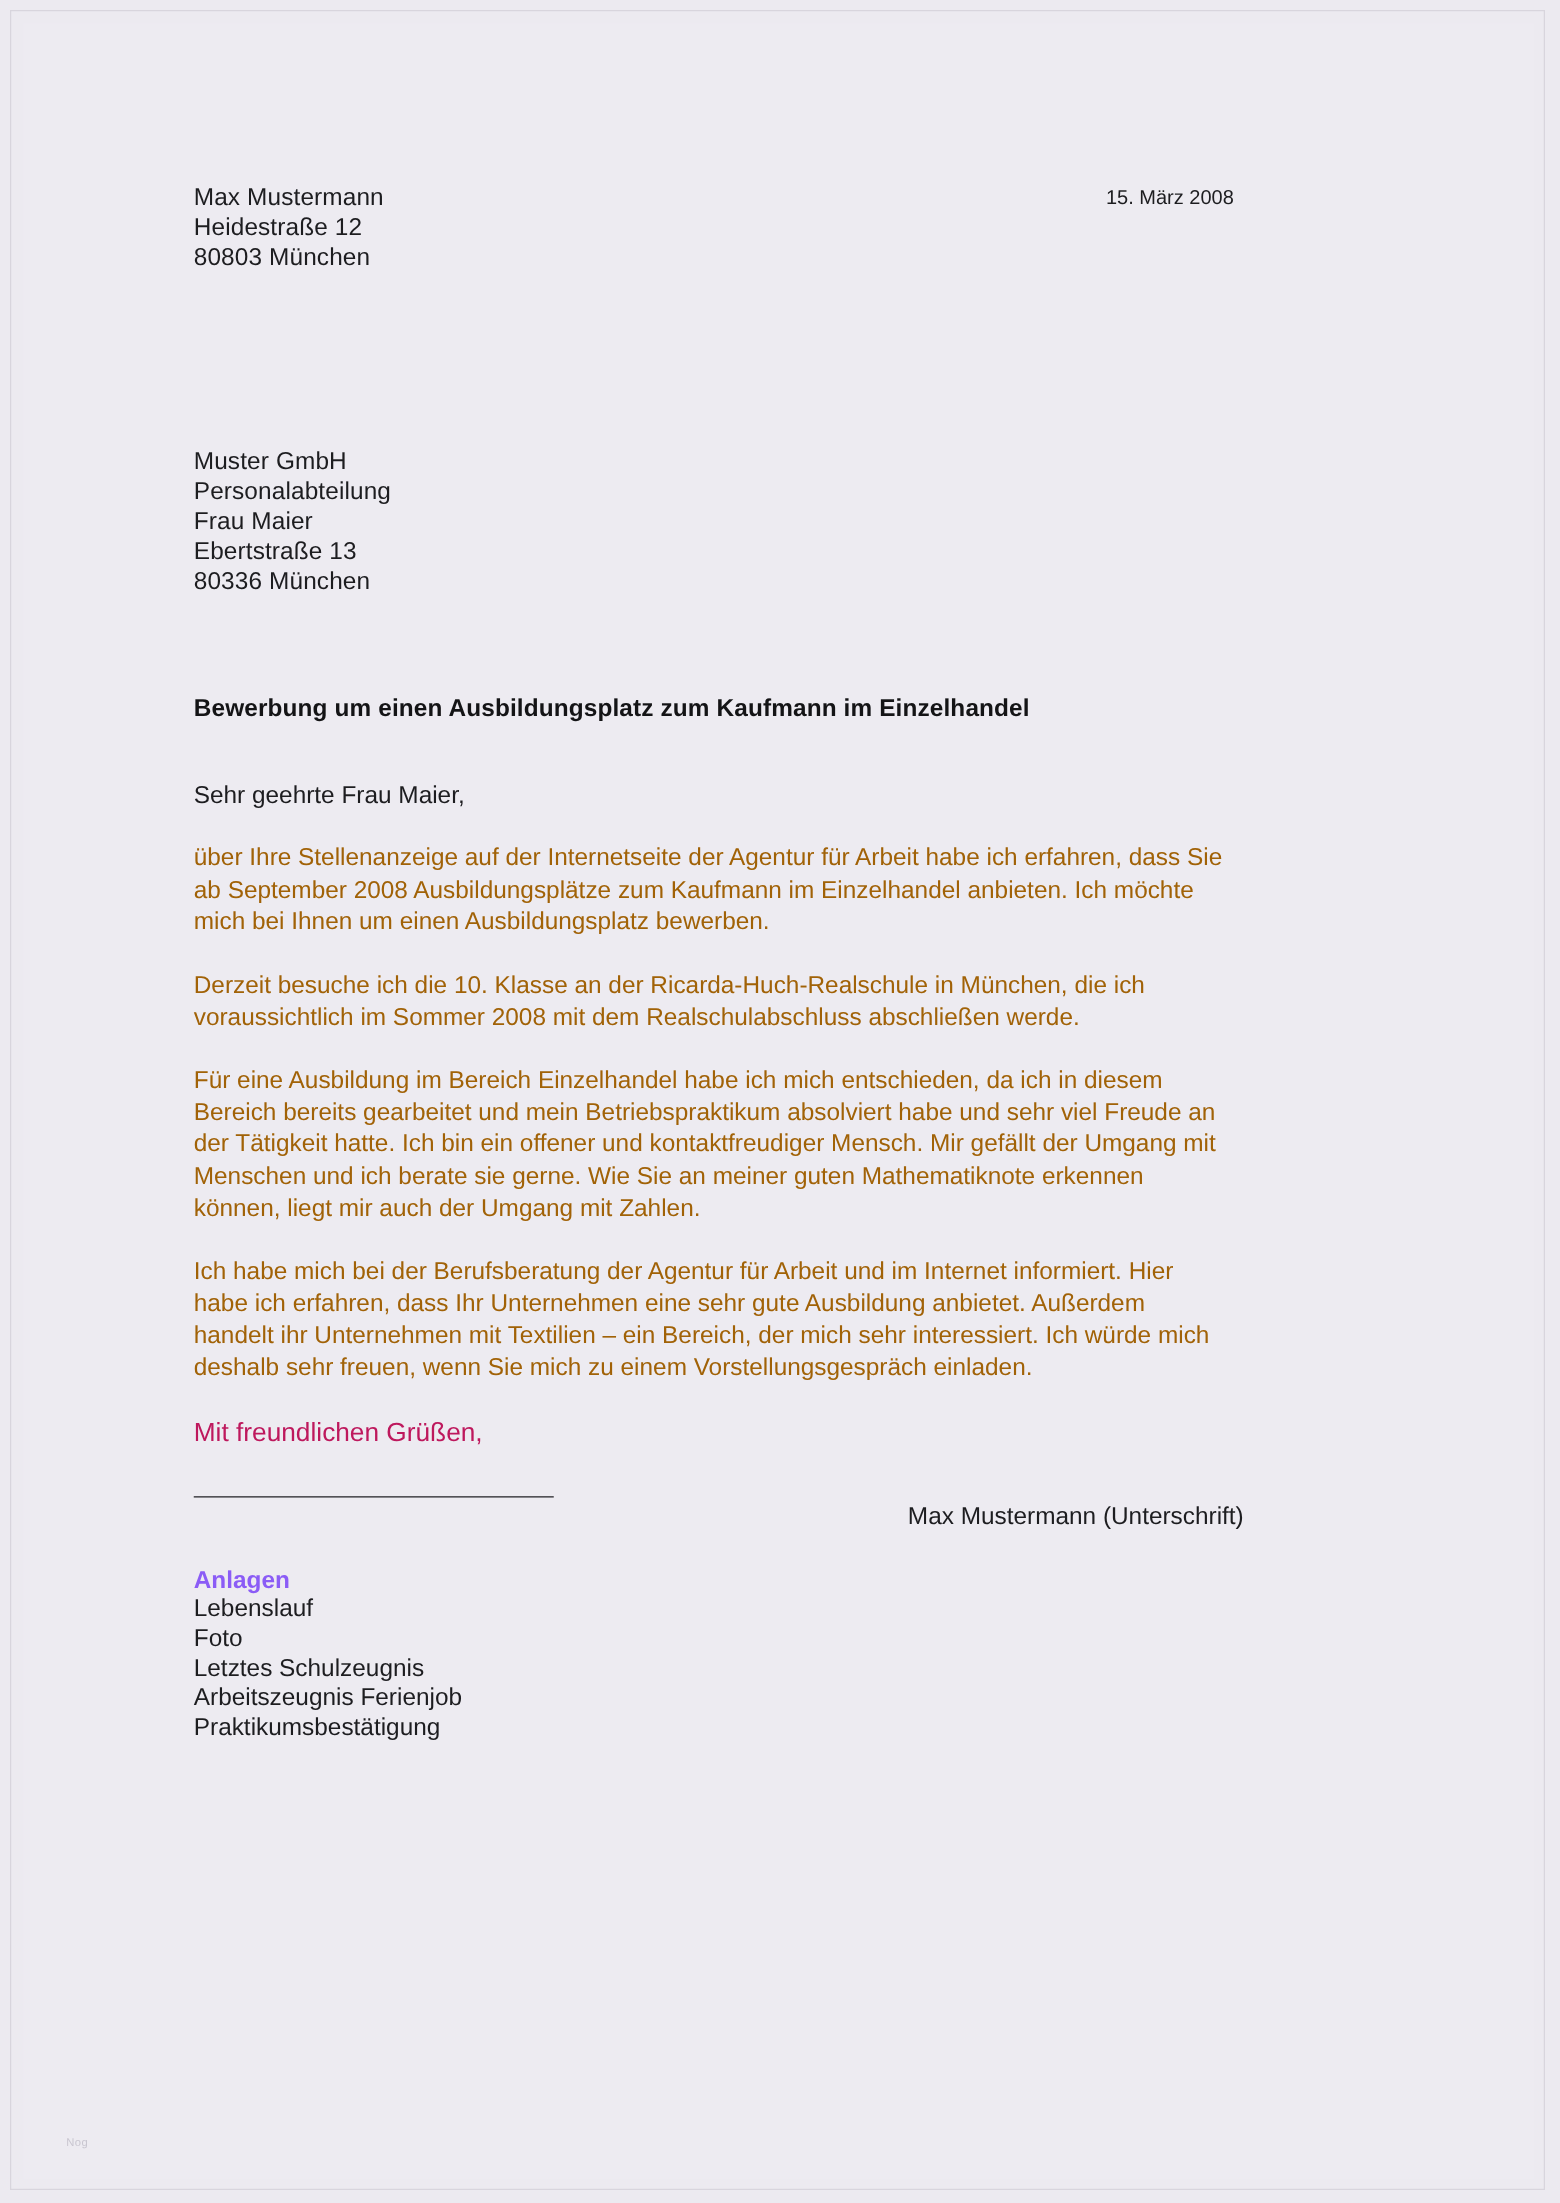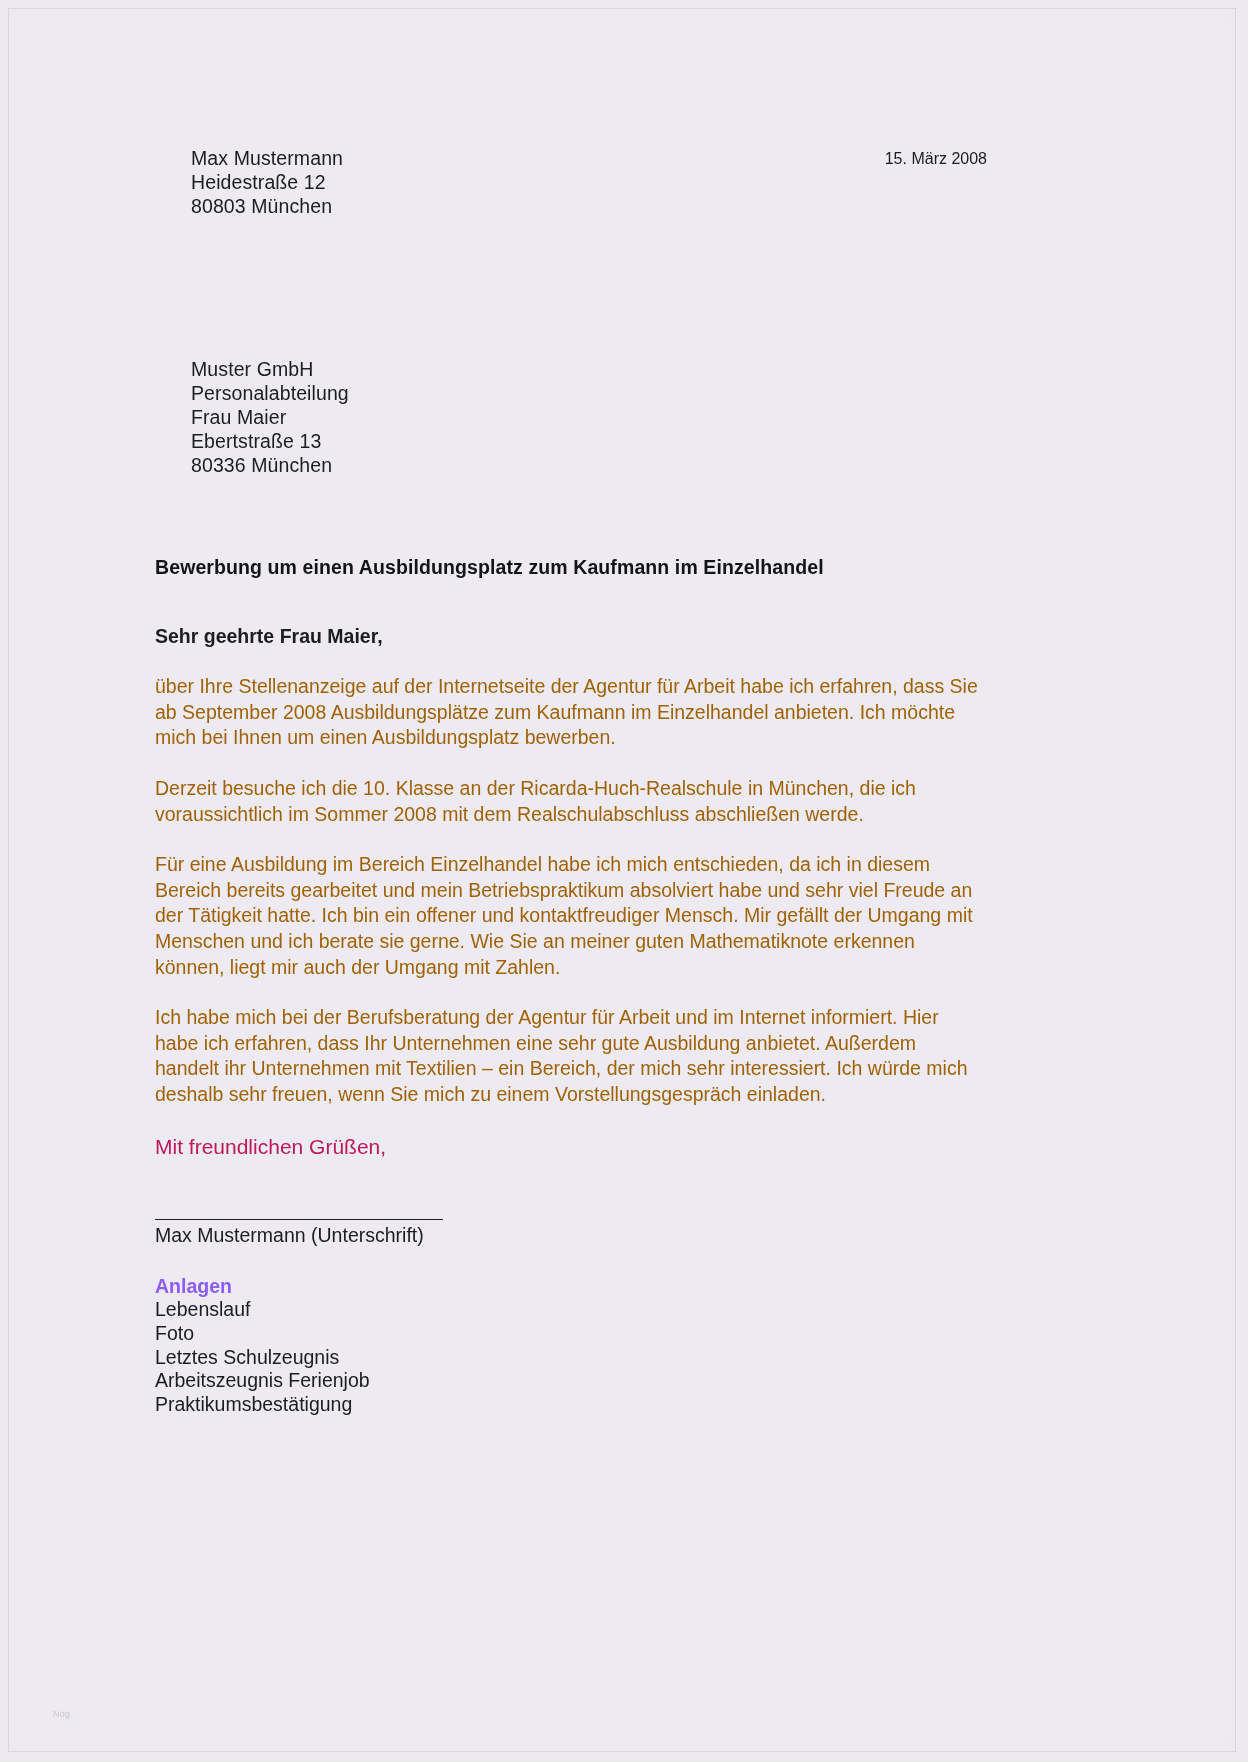--- a/index.html
+++ b/index.html
@@ -42,21 +42,20 @@
   .row-top {
     display: flex;
     justify-content: space-between;
     align-items: flex-start;
   }
   .addr-block {
     font-size: 19.5px;
     line-height: 23.8px;
     color: #1d1d20;
     letter-spacing: 0.1px;
-    margin-left: 36px;
   }
   .addr-block div {
     white-space: pre;
   }
   .date-line {
     font-size: 16px;
     line-height: 23.8px;
     color: #1d1d20;
     white-space: pre;
     padding-right: 8px;
@@ -70,39 +69,39 @@
     line-height: 24px;
     letter-spacing: 0.1px;
     white-space: pre;
   }
   .spacer-salutation { height: 46px; }
   .salutation {
     font-size: 19.5px;
     line-height: 23.8px;
     color: #1d1d20;
     white-space: pre;
-    font-weight: bold;
   }
   .para {
     font-size: 19.5px;
     line-height: 25.6px;
     color: #a16207;
     margin-top: 25px;
     text-align: left;
     max-width: 830px;
   }
   .closing {
     font-size: 21px;
     line-height: 23.8px;
     color: #be185d;
     margin-top: 28px;
     white-space: pre;
   }
   .sig-wrap {
-    margin-top: 60px;
+    margin-top: 38px;
+    text-align: right;
   }
   .sig-rule {
     width: 288px;
     height: 0;
     border-top: 1.5px solid #202024;
   }
   .sig-name {
     font-size: 19.5px;
     line-height: 23.8px;
     color: #1d1d20;

